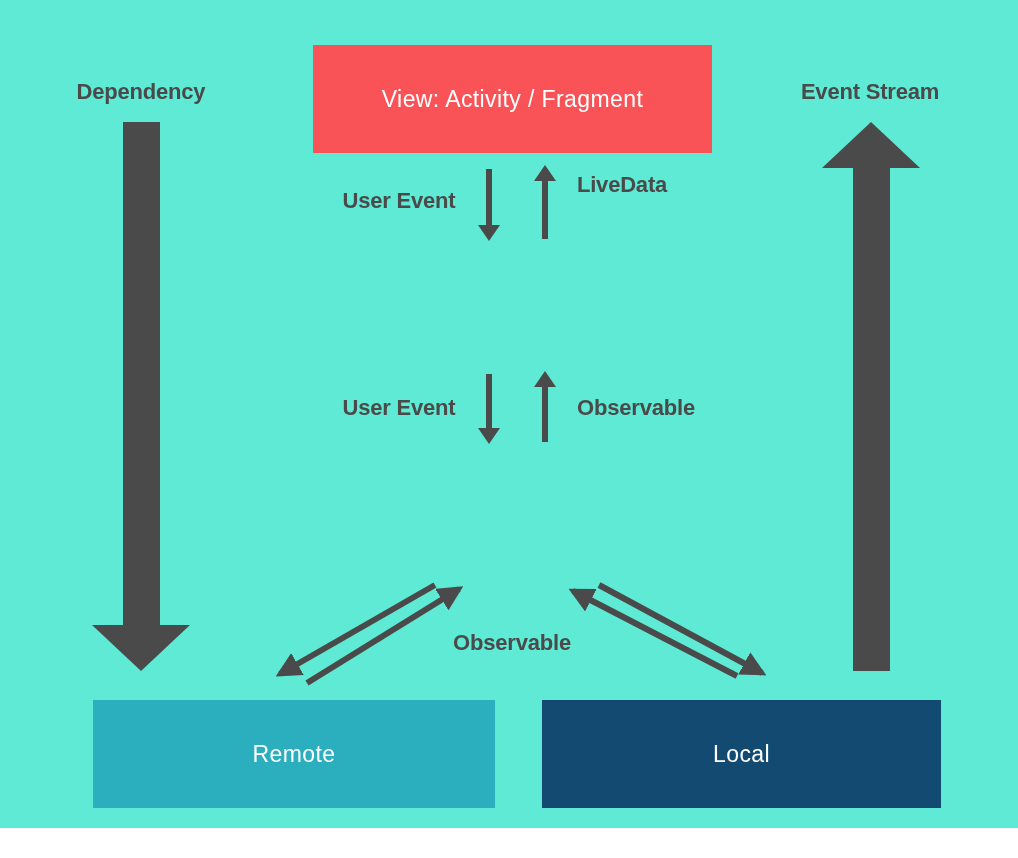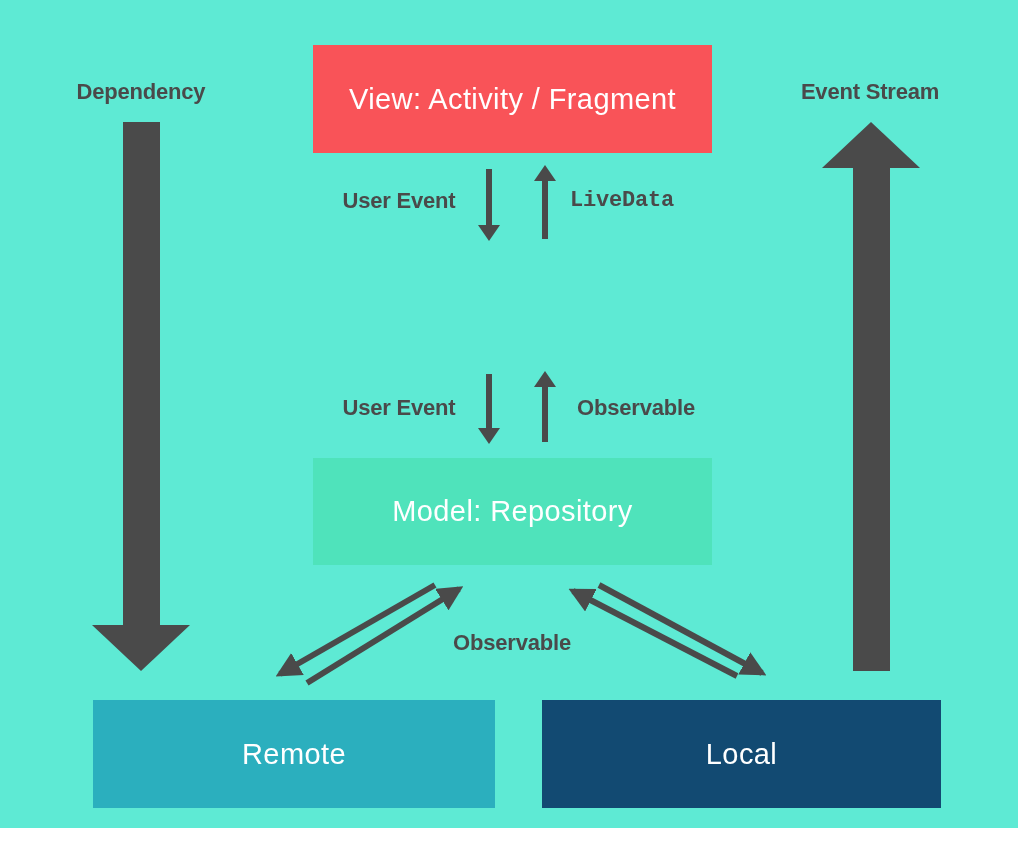--- a/index.html
+++ b/index.html
@@ -11,21 +11,21 @@
     font-family: "Liberation Sans", sans-serif;
     overflow: hidden;
   }
   
   .box {
     position: absolute;
     display: flex;
     align-items: center;
     justify-content: center;
     color: #ffffff;
-    font-size: 29px;
+    font-size: 23px;
     font-weight: 400;
     letter-spacing: 0.4px;
     text-align: center;
   }
   #box-view       { left: 313px; top: 45px;  width: 399px; height: 108px; background: #F95358; }
   #box-viewmodel  { left: 313px; top: 253px; width: 399px; height: 109px; background: #FCB94E; }
   #box-repository { left: 313px; top: 458px; width: 399px; height: 107px; background: #4FE3BB; }
   #box-remote     { left: 93px;  top: 700px; width: 402px; height: 108px; background: #2BAFBE; }
   #box-local      { left: 542px; top: 700px; width: 399px; height: 108px; background: #124A72; }
 
@@ -35,21 +35,21 @@
     transform: translateX(-50%);
     color: #4A4A4A;
     font-weight: 700;
     font-size: 22px;
     white-space: nowrap;
     letter-spacing: -0.2px;
   }
   #lbl-dependency  { left: 141px; top: 79px; }
   #lbl-datastream  { left: 870px; top: 79px; }
   #lbl-userevent1  { left: 399px; top: 188px; }
-  #lbl-livedata    { left: 622px; top: 188px; font-family: Liberation Mono, monospace; }
+  #lbl-livedata    { left: 622px; top: 172px; }
   #lbl-userevent2  { left: 399px; top: 395px; }
   #lbl-observable1 { left: 636px; top: 395px; }
   #lbl-observable2 { left: 512px; top: 630px; }
 
   
   .big-bar { position: absolute; width: 37px; background: #4A4A4A; }
   #dep-bar { left: 123px; top: 122px; height: 503px; }
   #dep-head {
     position: absolute; left: 92px; top: 625px; width: 0; height: 0;
     border-left: 49px solid transparent; border-right: 49px solid transparent;
@@ -95,23 +95,20 @@
   <div class="big-bar" id="dep-bar"></div>
   <div id="dep-head"></div>
 
   <span class="lbl" id="lbl-datastream">Event Stream</span>
   <div id="ds-head"></div>
   <div class="big-bar" id="ds-bar"></div>
 
   <div class="box" id="box-view">
     <span>View: Activity / Fragment</span>
   </div>
-  <div class="box" id="box-repository">
-    <span>Model: Repository</span>
-  </div>
   <div class="box" id="box-local">
     <span>Local</span>
   </div>
   <div class="box" id="box-remote">
     <span>Remote</span>
   </div>
 
   <span class="lbl" id="lbl-userevent1">User Event</span>
   <span class="lbl" id="lbl-livedata">LiveData</span>
   <div class="vshaft" id="g1-down-shaft"></div>

